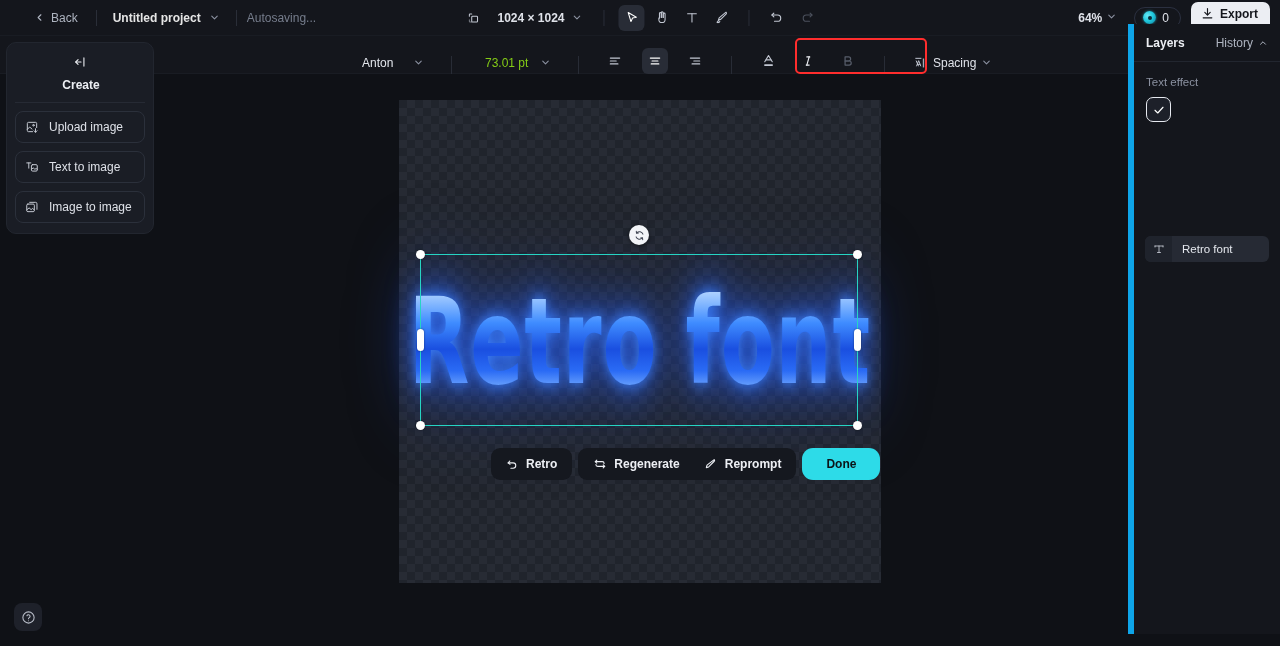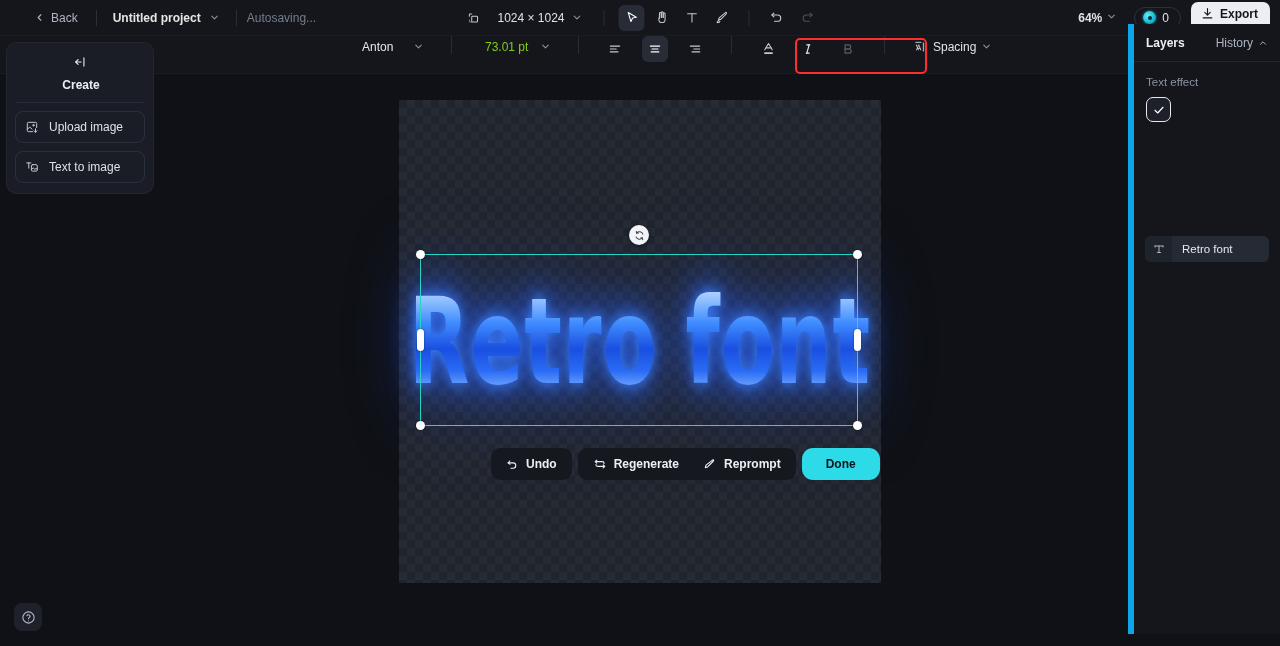--- a/index.html
+++ b/index.html
@@ -40,21 +40,21 @@
   .icon-btn {
     width: 26px; height: 26px; border-radius: 6px;
     display: flex; align-items: center; justify-content: center;
     cursor: pointer; color: #c2c7d2;
   }
   .icon-btn.active { background: #282c36; color: #fff; }
   .icon-btn.disabled { color: #4b505c; cursor: default; }
   .size-pill {
     display: flex; align-items: center; gap: 7px;
     padding: 4px 7px; border-radius: 6px; cursor: pointer;
-    font-size: 12px; color: #dfe2e9; font-weight: 400;
+    font-size: 12px; color: #dfe2e9; font-weight: 700;
   }
 
   .tb-right {
     position: absolute; right: 10px; display: flex; align-items: center; gap: 10px;
   }
   .zoom-pill {
     display: flex; align-items: flex-start; gap: 4px;
     padding: 4px 7px; border-radius: 6px; cursor: pointer;
     font-size: 12px; color: #dfe2e9; font-weight: 700; margin-left: 25px;
   }
@@ -79,21 +79,21 @@
 
   
   .texttoolbar {
     position: absolute; top: 36px; left: 0; width: 1280px; height: 38px;
     background: #14161c;
     display: flex; align-items: center;
     border-bottom: 1px solid #191c23;
   }
   .ttb-inner {
     position: absolute; left: 356px;
-    display: flex; align-items: flex-start; gap: 14px; height: 38px;
+    display: flex; align-items: flex-end; gap: 14px; height: 38px;
   }
   .font-sel {
     display: flex; align-items: center; justify-content: space-between;
     width: 72px; padding: 4px 4px 4px 6px; border-radius: 6px;
     font-size: 12px; color: #e3e6ec; cursor: pointer;
   }
   .size-sel {
     display: flex; align-items: center; justify-content: space-between;
     width: 76px; padding: 4px 4px 4px 6px; border-radius: 6px;
     font-size: 12px; color: #84cc16; cursor: pointer; margin-left: 4px;
@@ -531,20 +531,30 @@
         <svg width="14" height="14" viewBox="0 0 24 24" fill="none" stroke="#c6cad3" stroke-width="1.7" stroke-linecap="round" stroke-linejoin="round">
           <path d="M3 5h7"></path>
             <path d="M6.5 5v9"></path>
           <rect x="11" y="8" width="10" height="11" rx="2"></rect>
           <path d="M11 16l3-2.5 3 2.5 2-1.5 2 1.5"></path>
         </svg>
       </span>
       <span>Text to image</span>
     </div>
 
+    <div class="lp-item">
+      <span>
+        <svg width="14" height="14" viewBox="0 0 24 24" fill="none" stroke="#c6cad3" stroke-width="1.7" stroke-linecap="round" stroke-linejoin="round">
+          <rect x="3" y="7" width="13" height="13" rx="2"></rect>
+          <path d="M3 17l4-3.5 3.5 3 2.5-2 3 2.5"></path>
+          <path d="M8 4h10a2.5 2.5 0 0 1 2.5 2.5V16"></path>
+        </svg>
+      </span>
+      <span>Image to image</span>
+    </div>
   </div>
 
   <div class="canvas-area">
     <div class="artboard"></div>
 
     <div class="neon-wrap">
       <span class="neon-text">Retro font</span>
     </div>
 
     <div class="selbox">
@@ -566,21 +576,21 @@
 
     <div class="actionbar">
       <div class="act-group">
         <div class="act-btn">
           <span>
             <svg width="13" height="13" viewBox="0 0 24 24" fill="none" stroke="#edeff4" stroke-width="2" stroke-linecap="round" stroke-linejoin="round">
                 <path d="M4 9h9a5 5 0 0 1 0 10H9"></path>
                 <polyline points="7 5.5 4 9 7.5 11.5"></polyline>
               </svg>
           </span>
-          <span>Undo</span>
+          <span>Retro</span>
         </div>
       </div>
       <div class="act-group">
         <div class="act-btn">
           <span>
             <svg width="14" height="14" viewBox="0 0 24 24" fill="none" stroke="#edeff4" stroke-width="1.9" stroke-linecap="round" stroke-linejoin="round">
               <path d="M4 8h12a3 3 0 0 1 3 3"></path>
                 <polyline points="6.5 5.5 4 8 6.5 10.5"></polyline>
               <path d="M20 16H8a3 3 0 0 1-3-3"></path>
                 <polyline points="17.5 18.5 20 16 17.5 13.5"></polyline>

